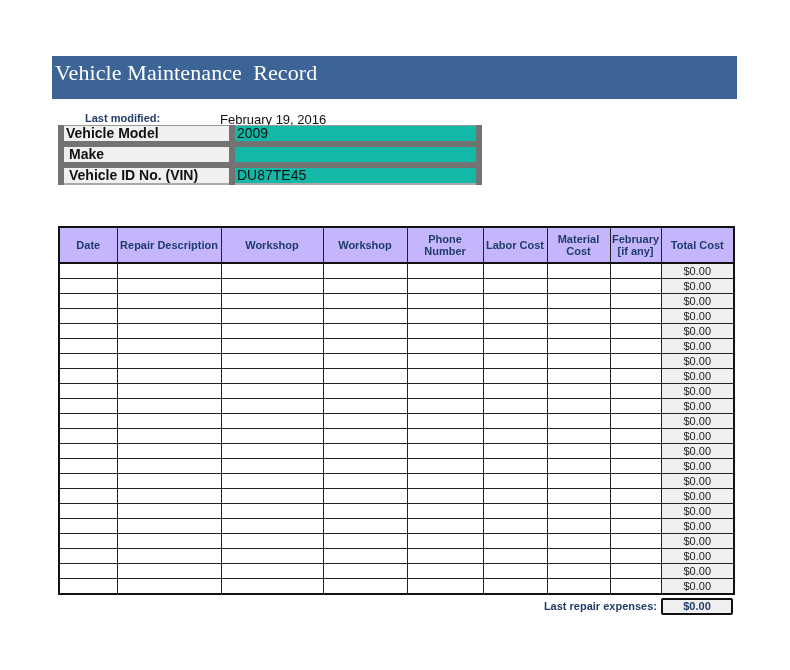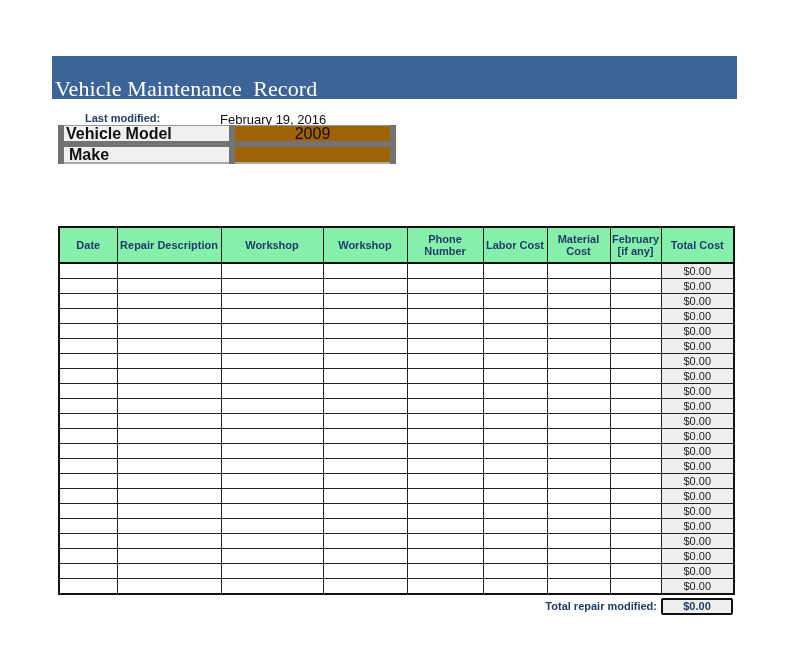--- a/index.html
+++ b/index.html
@@ -1,38 +1,38 @@
 <!DOCTYPE html>
 <html><head>
 <meta charset="utf-8">
 <style>
   html, body { margin: 0; padding: 0; background: #ffffff; }
   body { width: 790px; height: 670px; position: relative; overflow: hidden;
          font-family: "Liberation Sans", sans-serif; color: #111; }
   .title-bar { position: absolute; left: 52px; top: 56px; width: 685px; height: 43px;
                background: #3c6497; }
-  .title-text { position: absolute; left: 3px; top: 20px; color: #ffffff;
+  .title-text { position: absolute; left: 3px; top: 4px; color: #ffffff;
                 font-family: "Liberation Serif", "DejaVu Serif", serif; font-size: 22px;
                 white-space: pre; letter-spacing: 0.1px; }
   .last-mod-label { position: absolute; left: 61px; top: 112px; font-size: 11px; font-weight: bold;
                     color: #1f3d68; padding-left: 24px; }
   .last-mod-value { position: absolute; left: 220px; width: 262px; top: 112px; font-size: 13px;
                     text-align: left; }
-  table.info { position: absolute; left: 58px; top: 125px; width: 338px; border-collapse: collapse;
-               font-size: 16px; }
+  table.info { position: absolute; left: 58px; top: 125px; width: 424px; border-collapse: collapse;
+               font-size: 14px; }
   table.info td { height: 15px; padding: 0 2px; border: 6px solid #737373; line-height: 15px; }
   table.info td.lbl { width: 158px; background: #f0f0f0; font-weight: bold; border-right: 2px solid #222; }
-  table.info td.val { text-align: center; background: #a16207; }
+  table.info td.val { background: #14b8a6; }
   table.info tr:last-child td { border-bottom: 2px solid #aaa; }
   table.info tr:first-child td { border-top: 1px solid #999; }
   table.info td.lbl.indent { padding-left: 5px; }
 
   table.log { position: absolute; left: 58px; top: 226px; width: 675px; border-collapse: collapse;
               border: 2px solid #111; font-size: 11px; table-layout: fixed; }
-  table.log th { height: 34px; background: #86efac; color: #1f3d68; font-weight: bold; font-size: 11px;
+  table.log th { height: 34px; background: #c4b5fd; color: #1f3d68; font-weight: bold; font-size: 11px;
                  border: 1px solid #222; border-bottom: 2px solid #111; text-align: center;
                  line-height: 12px; padding: 0 1px; }
   table.log td { height: 14px; border: 1px solid #222; padding: 0; line-height: 14px; }
   table.log td.total { background: #efefef; text-align: center; color: #222; }
   .grand-label { position: absolute; left: 520px; top: 600px; width: 137px; text-align: right;
                  font-size: 11px; font-weight: bold; color: #1f3d68; }
   .grand-box { position: absolute; left: 661px; top: 598px; width: 68px; height: 13px;
                border: 2px solid #111; border-radius: 2px; background: #efefef; text-align: center;
                font-size: 11px; font-weight: bold; line-height: 13px; color: #1f3d68; }
 </style>
@@ -48,20 +48,24 @@
 
 <table class="info">
   <tbody id="info-body">
       <tr>
         <td class="lbl">Vehicle Model</td>
         <td class="val">2009</td>
       </tr>
       <tr>
         <td class="lbl indent">Make</td>
         <td class="val"></td>
+      </tr>
+      <tr>
+        <td class="lbl indent">Vehicle ID No. (VIN)</td>
+        <td class="val">DU87TE45</td>
       </tr>
     </tbody>
 </table>
 
 <table class="log">
   <colgroup>
     <col style="width:58px">
       <col style="width:104px">
       <col style="width:102px">
       <col style="width:84px">
@@ -323,14 +327,14 @@
         <td></td>
         <td></td>
         <td></td>
         <td></td>
         <td></td>
         <td class="total">$0.00</td>
       </tr>
     </tbody>
 </table>
 
-<div class="grand-label">Total repair modified:</div>
+<div class="grand-label">Last repair expenses:</div>
 <div class="grand-box">$0.00</div>
 
 </body></html>

